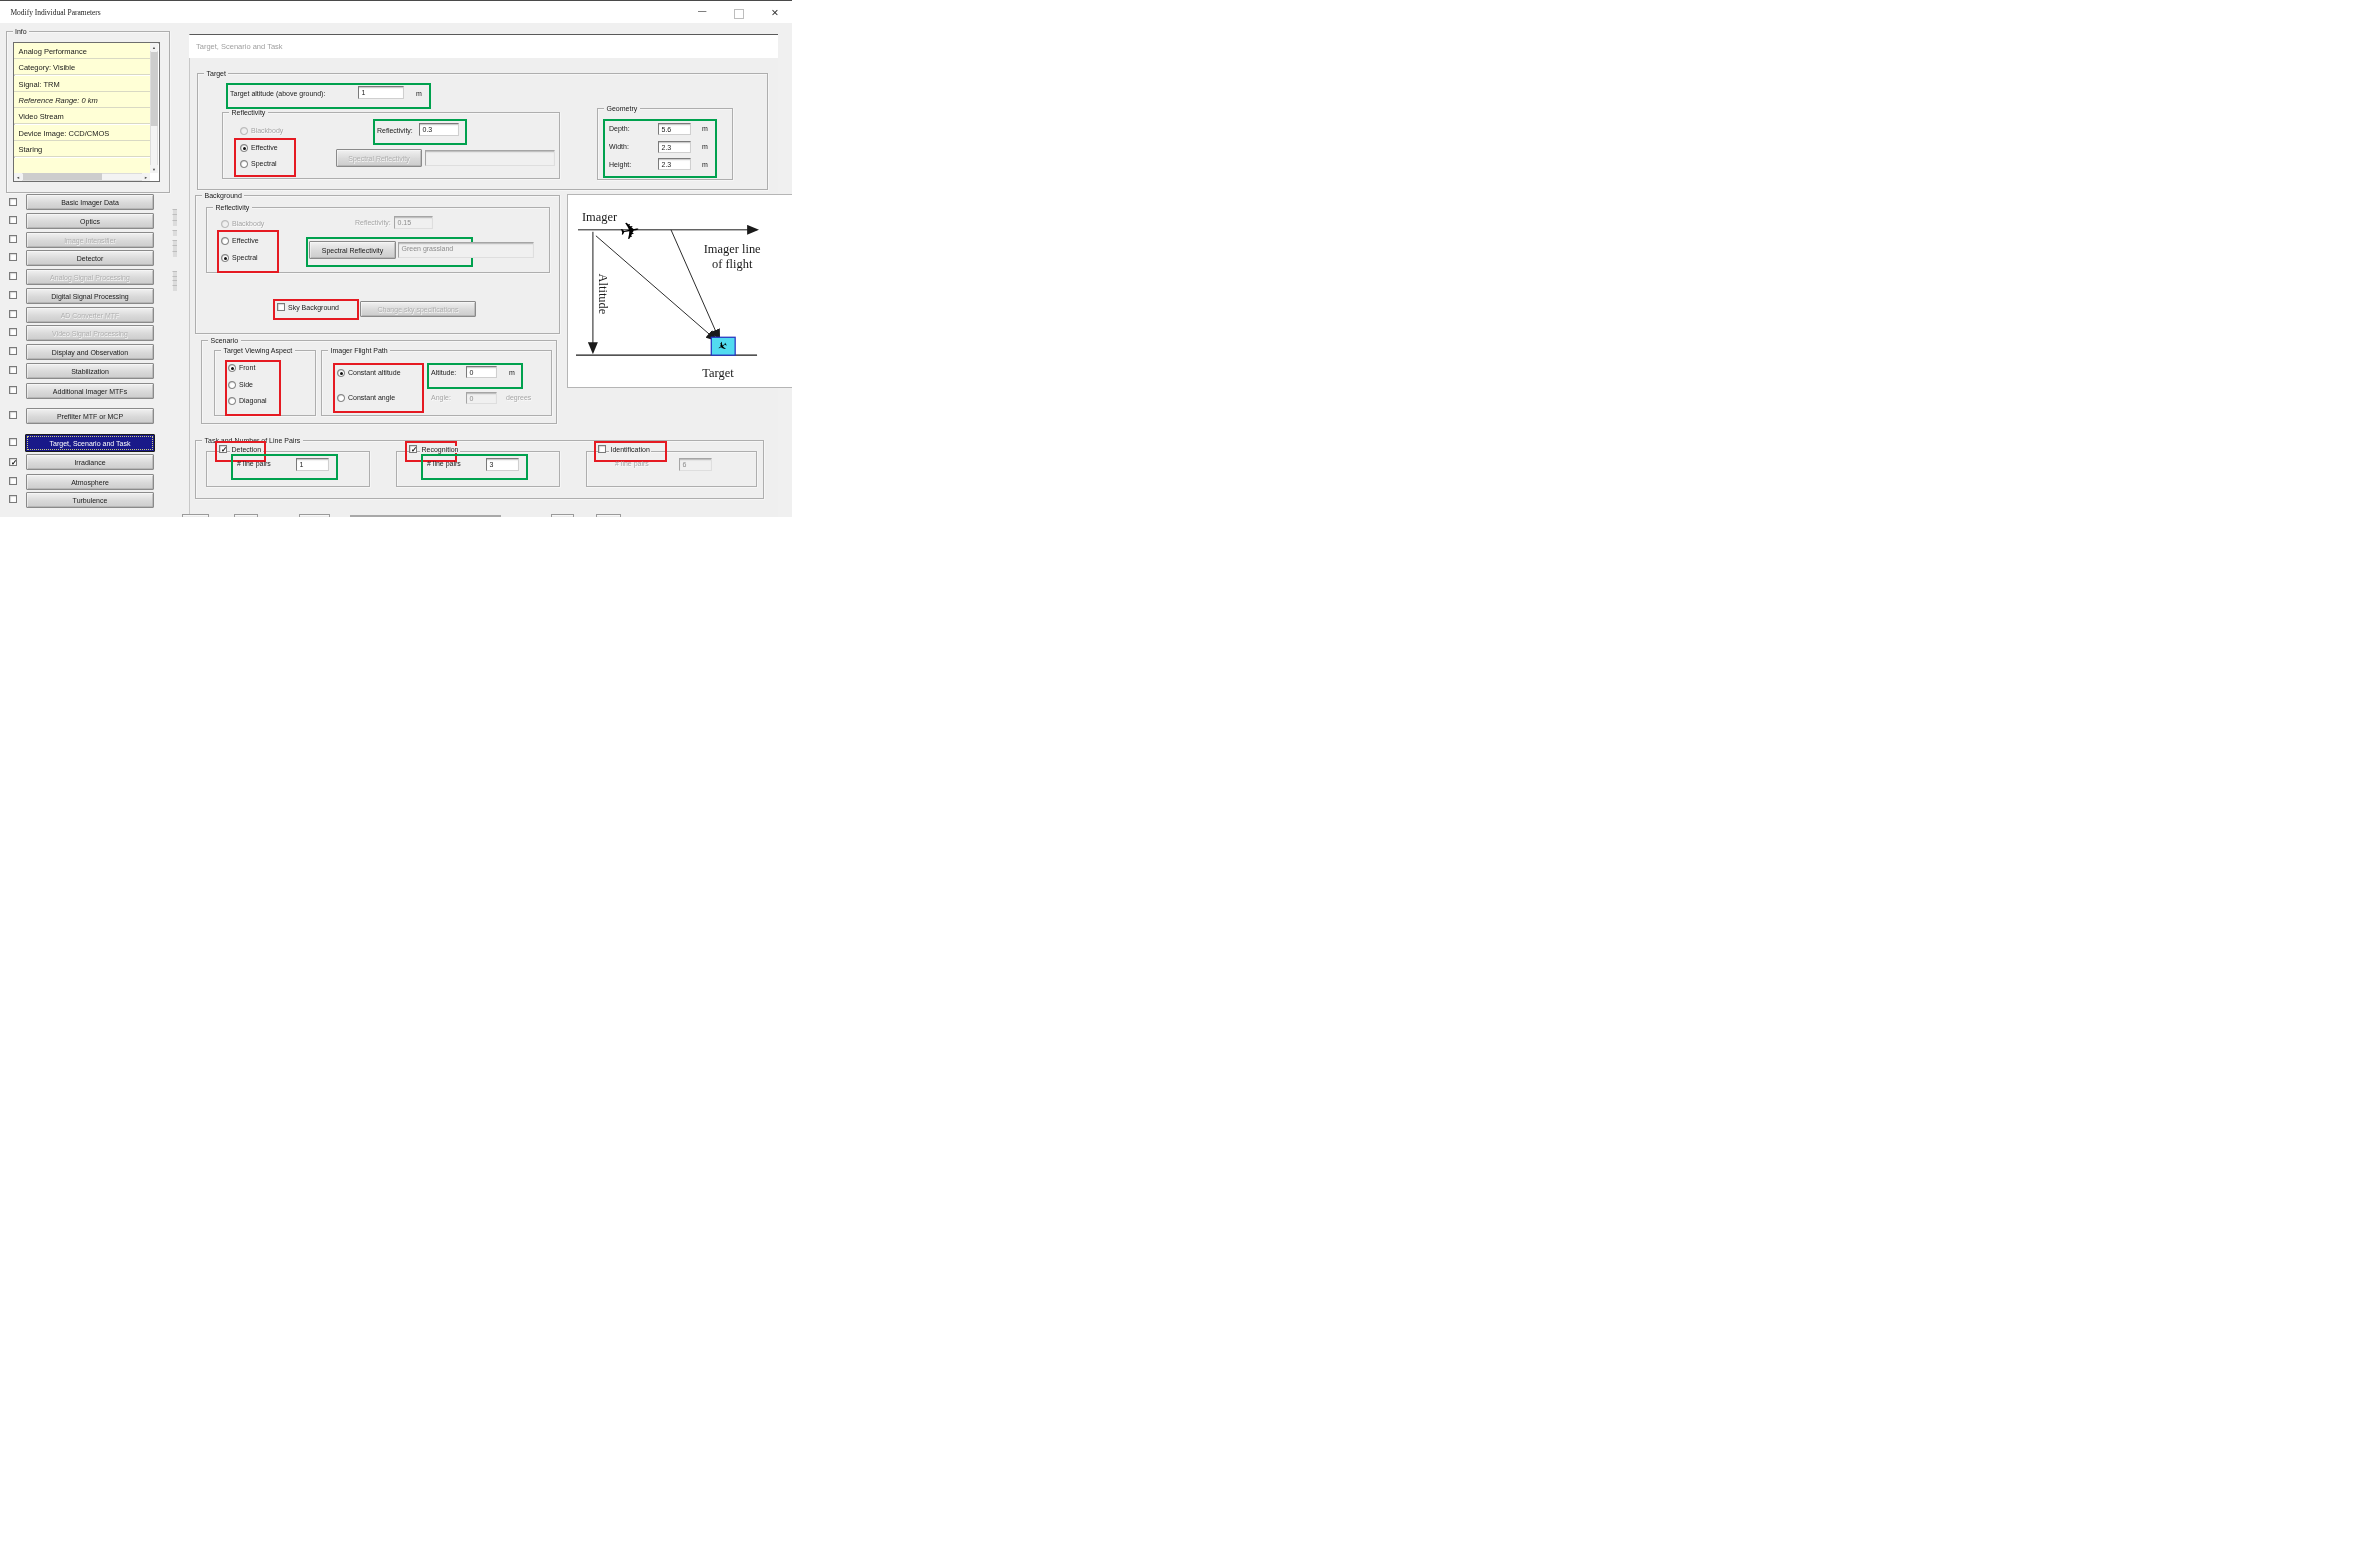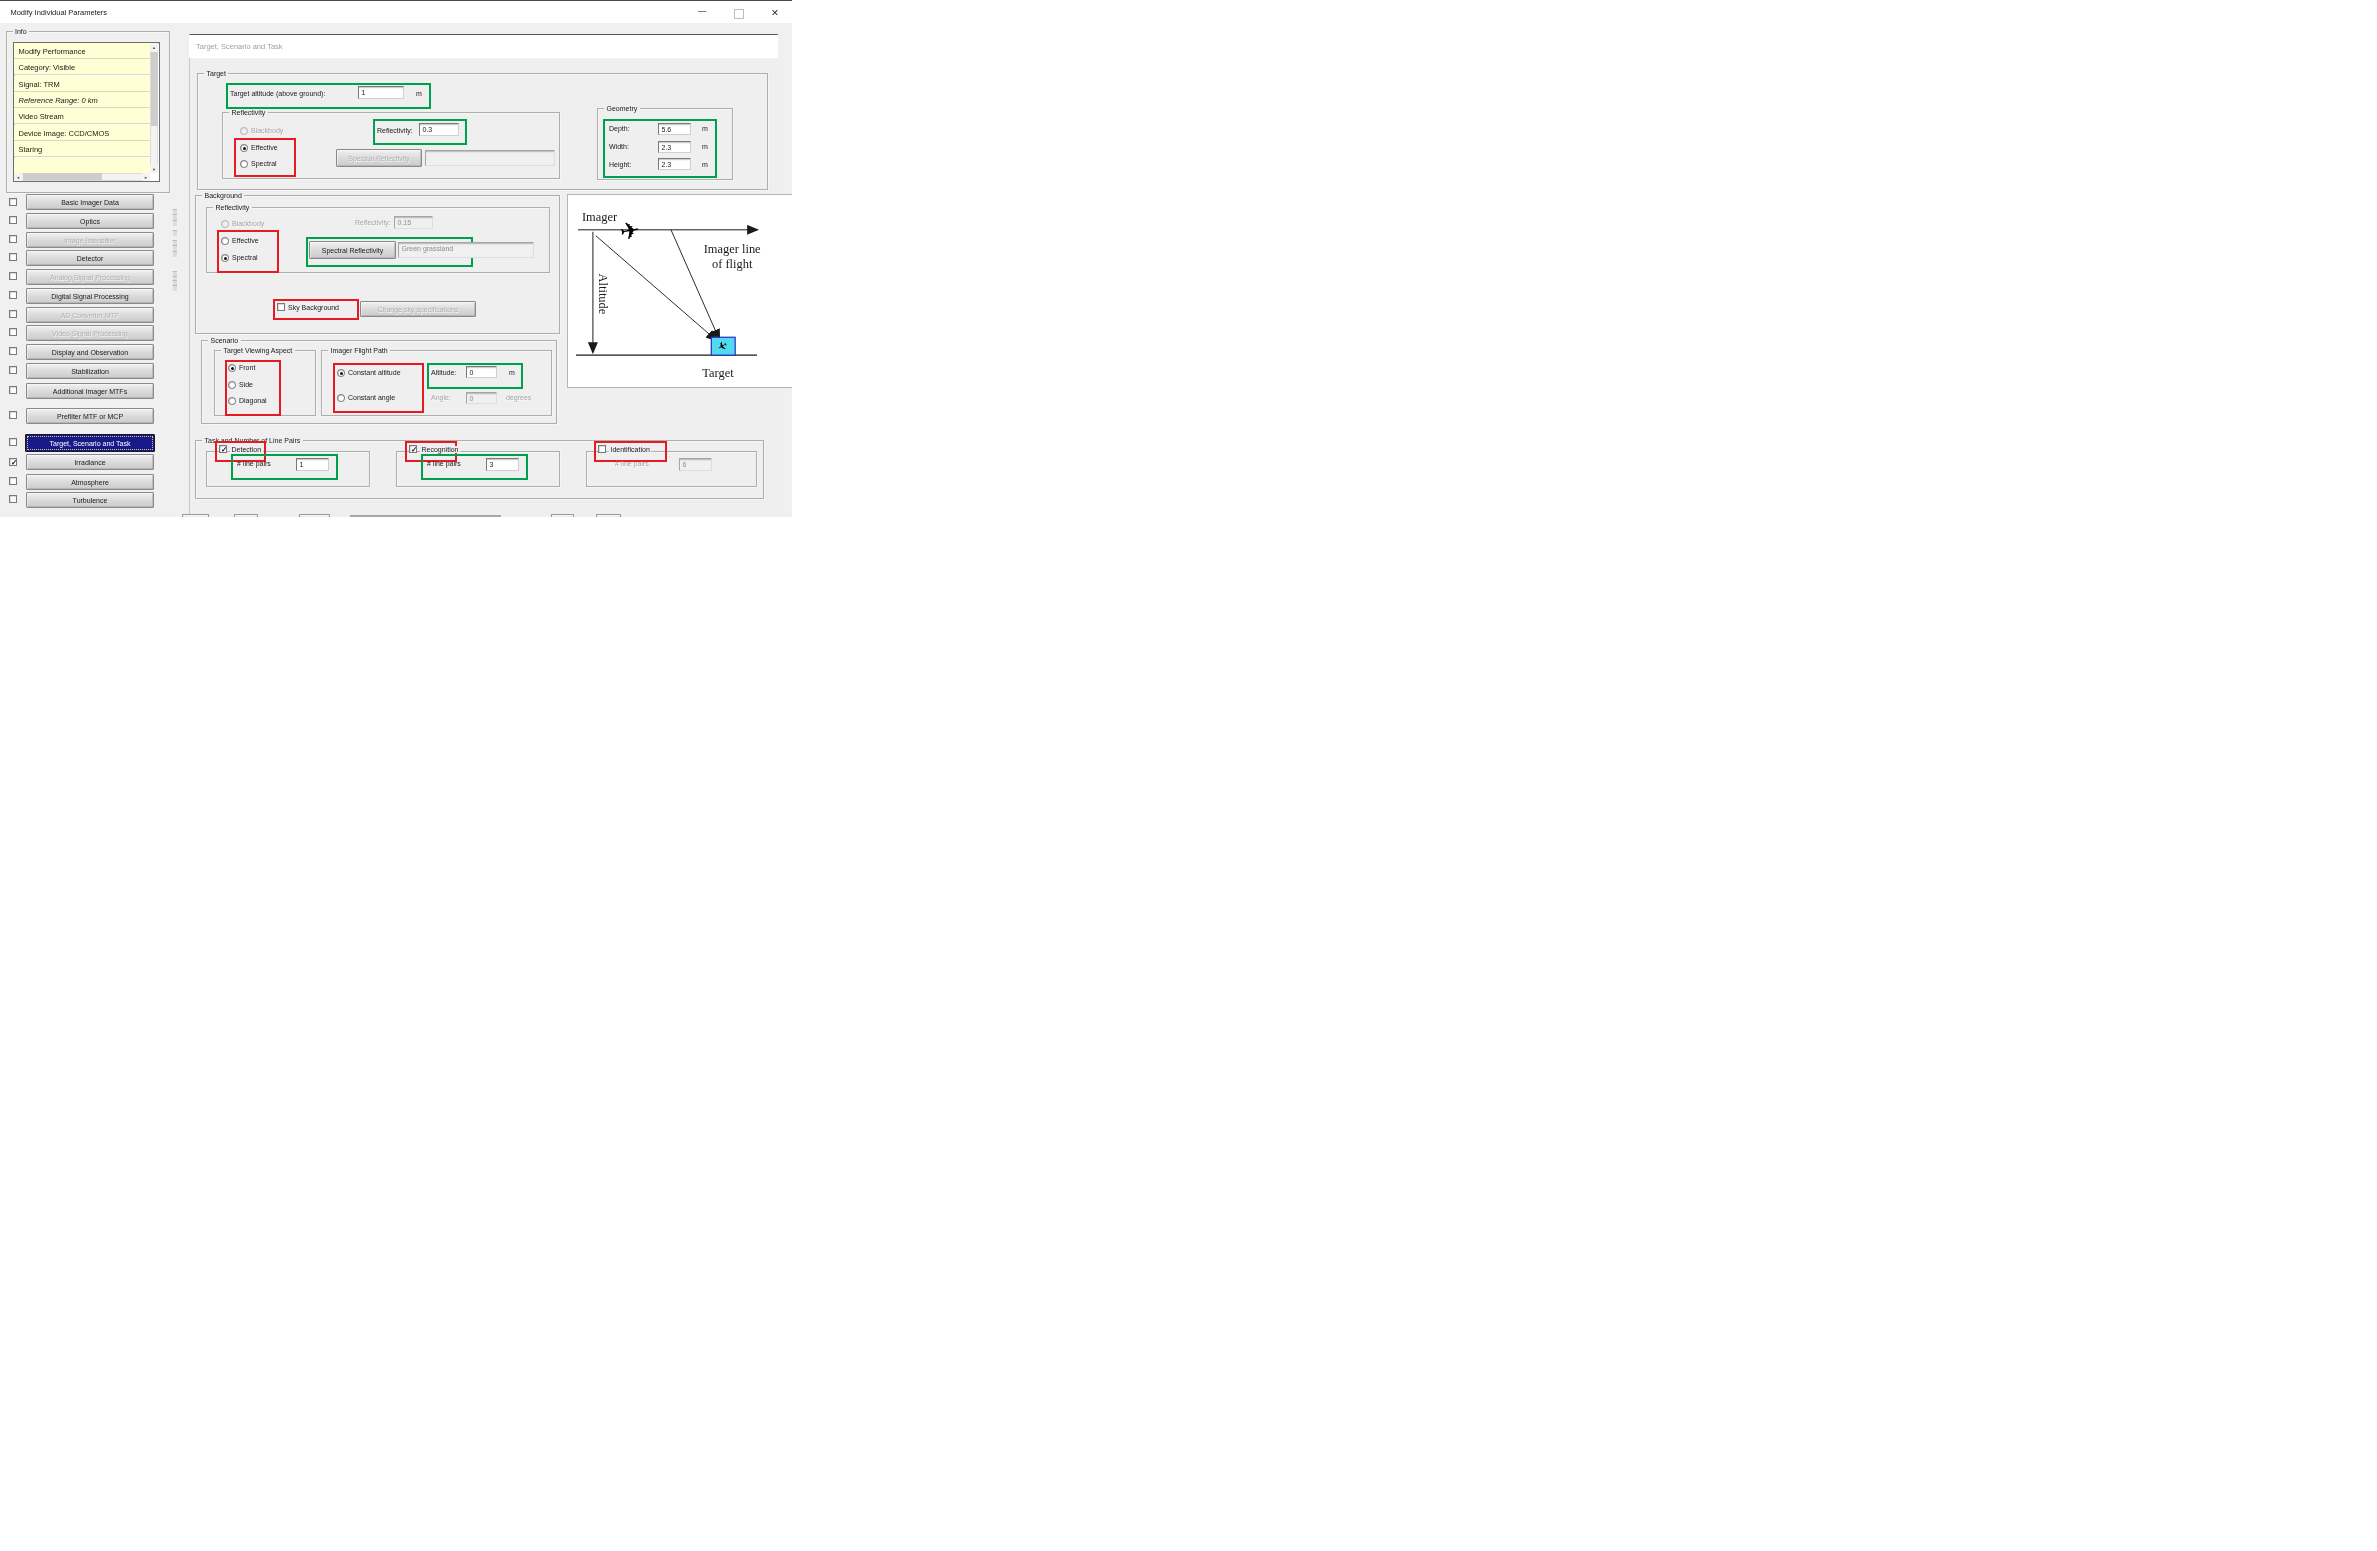--- a/index.html
+++ b/index.html
@@ -2,21 +2,21 @@
 <html style="font-size:8px"><head>
 <meta charset="utf-8">
 <style>
   html,body{margin:0;padding:0;background:#ffffff;}
   #app{position:relative;width:792px;height:517px;overflow:hidden;
        font-family:"Liberation Sans",sans-serif;color:#1a1a1a;background:#f0f0f0;}
   .abs{position:absolute;}
   
   #titlebar{position:absolute;left:0;top:0;width:792px;height:23.4px;background:#fff;
             border-top:1px solid #4a4a4a;box-sizing:border-box;}
-  #title{position:absolute;left:10.4px;top:6.5px;font-size:7.5px;color:#1a1a1a;}
+  #title{position:absolute;left:10.4px;top:6.5px;font-size:7.5px;color:#1a1a1a;font-family:Liberation Serif, serif;}
   .winbtn{position:absolute;font-size:8.4px;color:#333;cursor:default;}
   
   .g{position:absolute;border:0.5px solid #aeaeae;box-shadow:inset 0.5px 0.5px 0 #fdfdfd,0.5px 0.5px 0 #fdfdfd;}
   .gl{position:absolute;top:-4.5px;left:6px;background:#efefef;padding:0 2.5px;font-size:7px;white-space:nowrap;}
   .gl.onbg{background:#f0f0f0;}
   
   .btn{position:absolute;display:flex;align-items:center;justify-content:center;
        background:linear-gradient(180deg,#f1f1f1 0%,#d9d9d9 55%,#cccccc 100%);
        border:0.5px solid #8a8a8a;box-shadow:inset 0.5px 0.5px 0 #fbfbfb,inset -0.5px -0.5px 0 #a0a0a0;
        border-radius:1px;font-size:7px;box-sizing:border-box;white-space:nowrap;}
@@ -70,21 +70,21 @@
     <span class="winbtn" style="left:698px;top:5px;">—</span>
     <span class="winbtn" style="left:734px;top:7.5px;width:8px;height:8px;border:0.5px solid #bdbdbd;"></span>
     <span class="winbtn" style="left:771px;top:6px;font-size:9.4px;">✕</span>
   </div>
 
   <div class="g" style="left:5.5px;top:31px;width:162px;height:160px;">
     <span class="gl onbg">Info</span>
   </div>
   <div id="infolist"></div>
   <div class="abs" style="left:14px;top:158px;width:136px;height:15.4px;background:#ffffd6;"></div>
-  <div class="irow" style="top:43px;">Modify Performance</div>
+  <div class="irow" style="top:43px;">Analog Performance</div>
   <div class="irow" style="top:59px;">Category: Visible</div>
   <div class="irow" style="top:76px;">Signal: TRM</div>
   <div class="irow" style="top:92px;font-style:italic;">Reference Range: 0 km</div>
   <div class="irow" style="top:108px;">Video Stream</div>
   <div class="irow" style="top:125px;">Device Image: CCD/CMOS</div>
   <div class="irow" style="top:141px;">Staring</div>
 
   <div class="sb" style="left:150px;top:43px;width:8px;height:130px;"></div>
   <div class="sbtn" style="left:150px;top:43px;">▲</div>
   <div class="sbtn" style="left:150px;top:165px;">▼</div>

